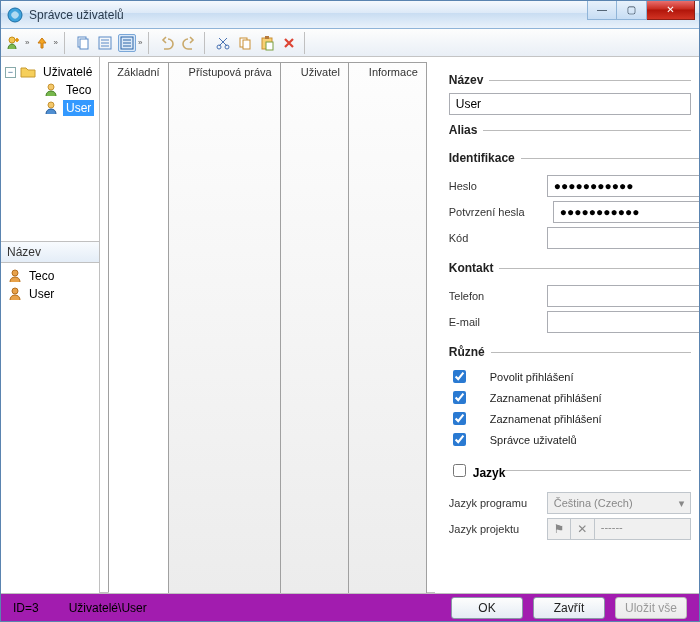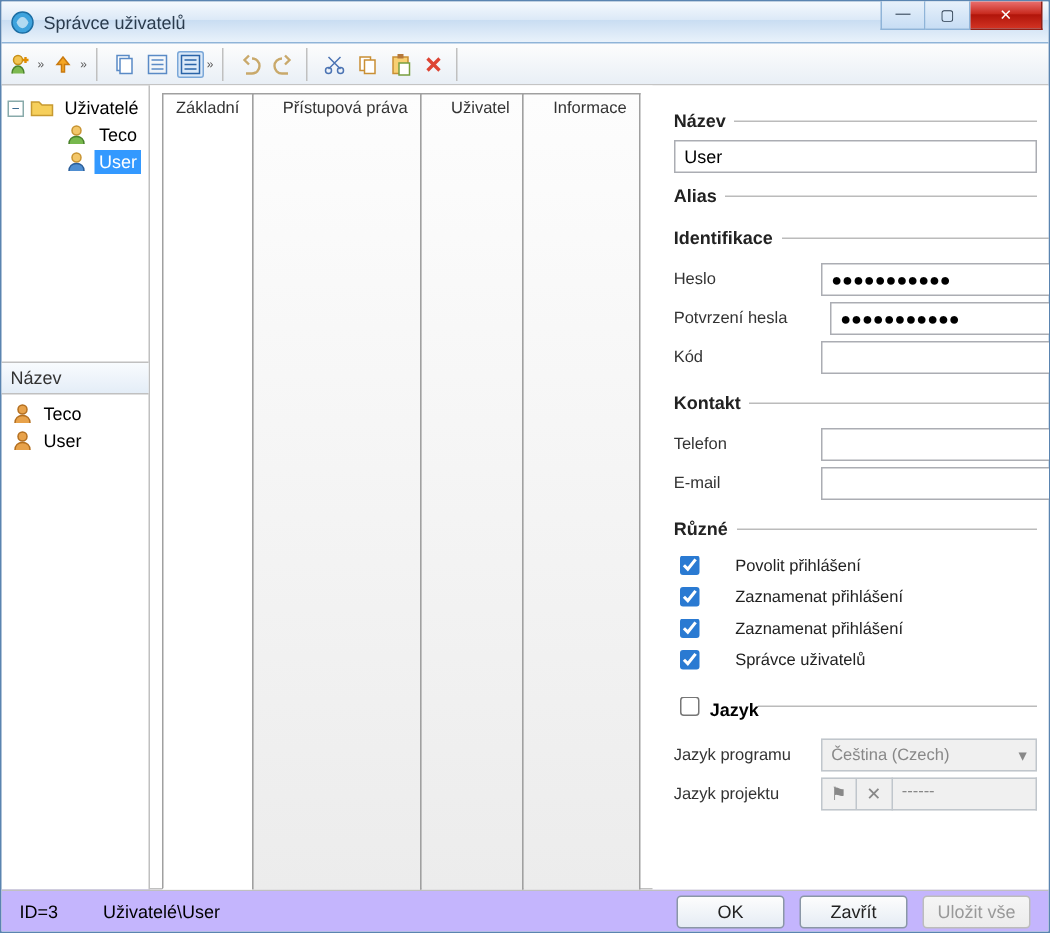--- a/index.html
+++ b/index.html
@@ -177,21 +177,21 @@
     flex:1; height:22px; border:1px solid #c0c6cc; border-left:none;
     background:#f0f0f0; padding:2px 6px; color:#888; font-size:11px;
   }
 
   .footer {
     height:28px;
     display:flex; align-items:center;
     border-top:1px solid #c0c0c0;
     padding:0 12px;
     gap:10px;
-    background:#c4b5fd;
+    background:#a21caf;
   }
   .footer .spacer { flex:1; }
   .fbtn {
     min-width:72px; height:22px;
     border:1px solid #8a97a6;
     background:linear-gradient(to bottom,#fdfdfd,#e5ecf4);
     font:inherit; color:#222;
     border-radius:3px;
   }
   .fbtn.disabled { color:#999; background:linear-gradient(to bottom,#f5f5f5,#ececec); border-color:#bcbcbc;}

